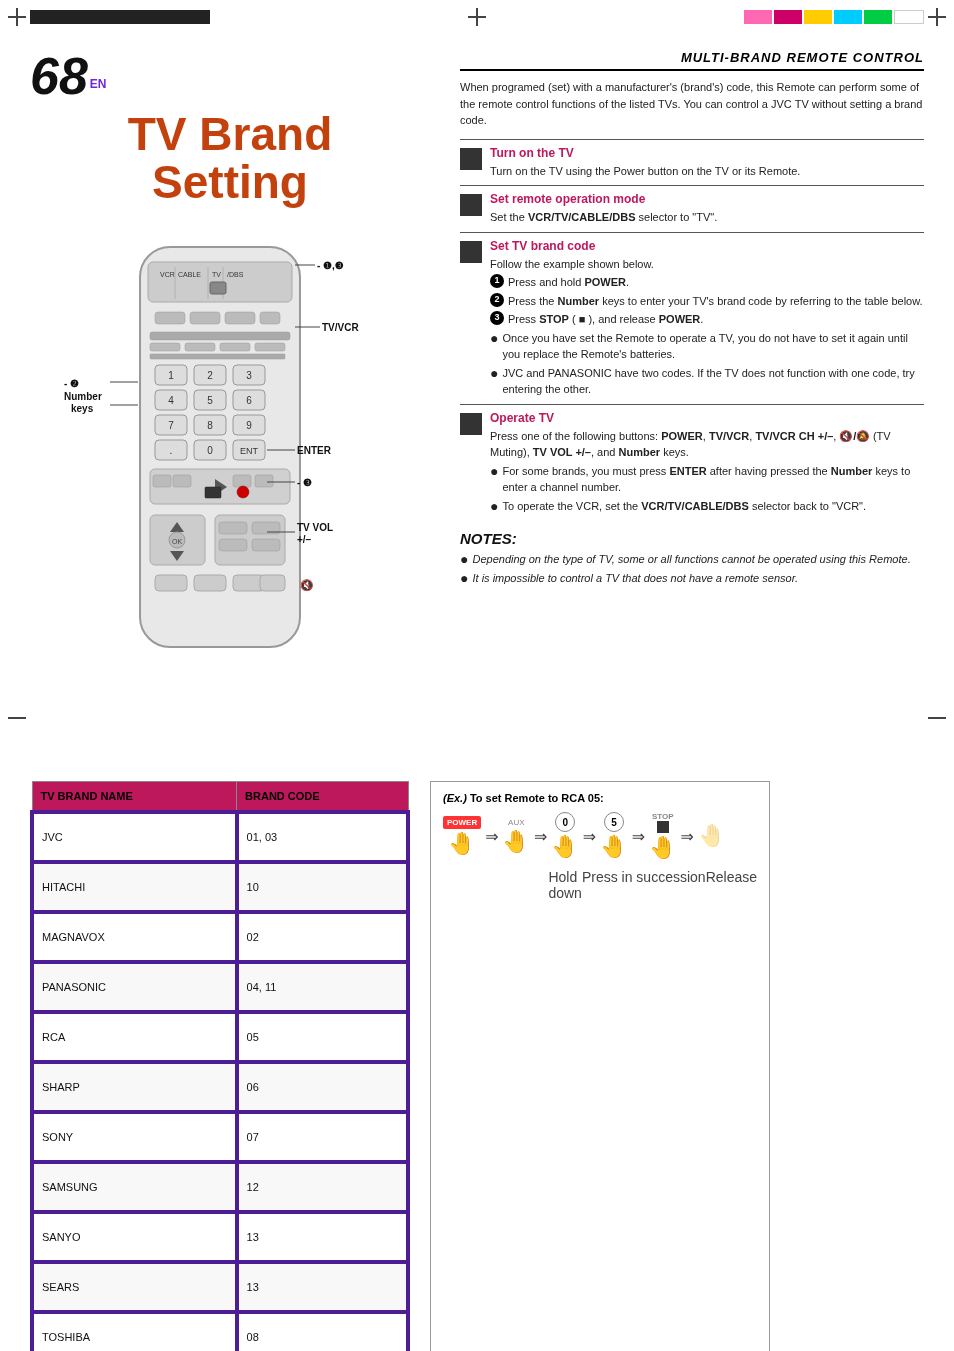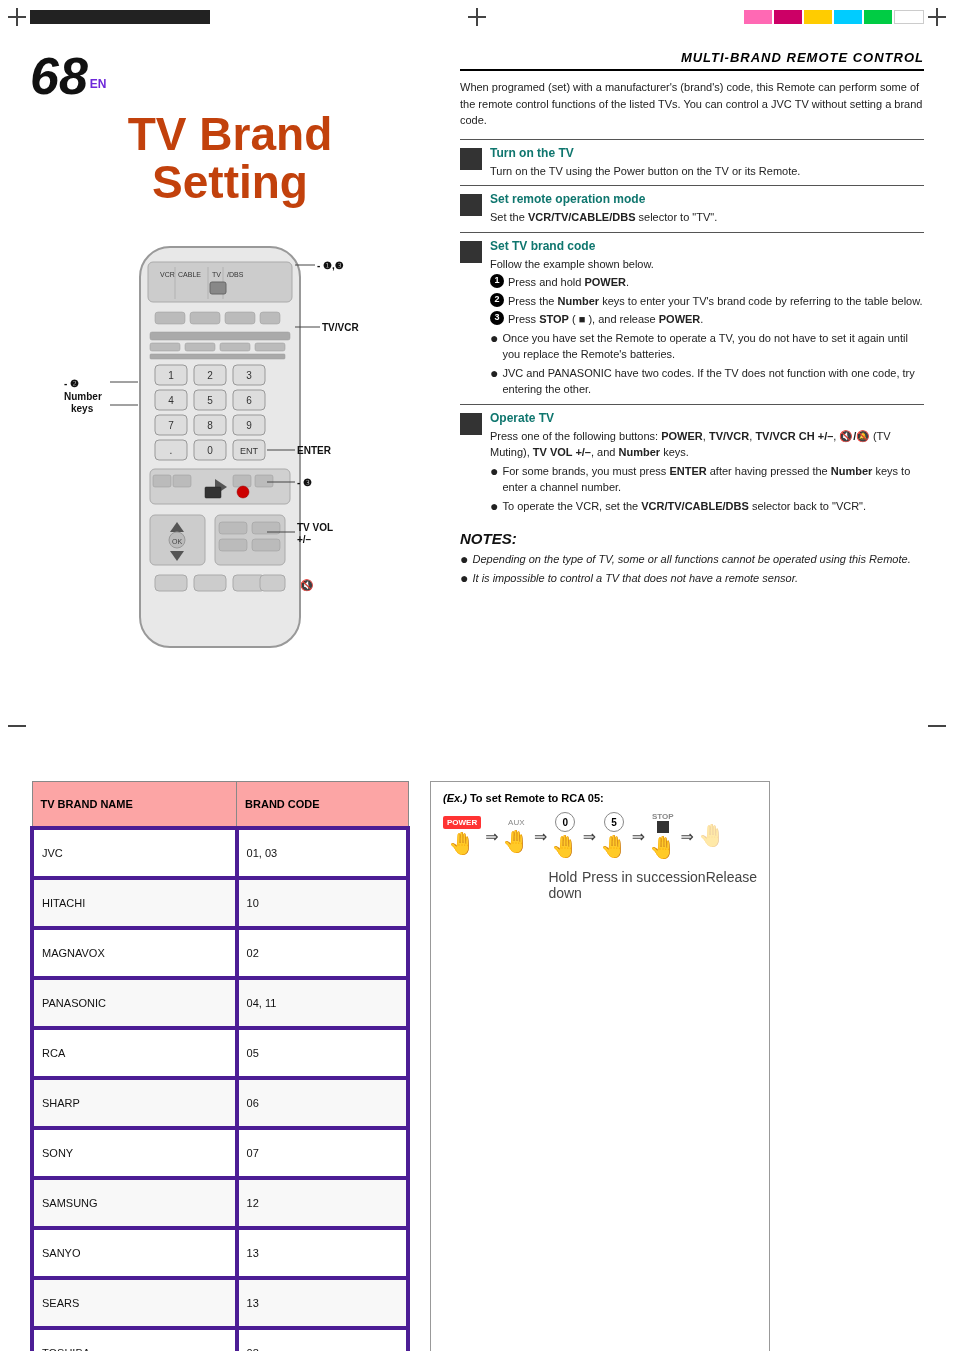--- a/index.html
+++ b/index.html
@@ -156,21 +156,21 @@
       height: 22px;
       background: #333;
       flex-shrink: 0;
       margin-top: 2px;
     }
 
     .instruction-content { flex: 1; }
     .instruction-title {
       font-size: 12px;
       font-weight: 700;
-      color: #0f766e;
+      color: #be185d;
       margin-bottom: 3px;
     }
     .instruction-body {
       font-size: 11px;
       line-height: 1.5;
       color: #222;
     }
     .instruction-body b { font-weight: 700; }
     .instruction-body .bullet-item {
       display: flex;
@@ -216,23 +216,23 @@
     }
 
     
     .brand-table {
       width: 380px;
       border-collapse: collapse;
       margin-top: 20px;
       font-size: 11px;
     }
     .brand-table th {
-      background: #fca5a5;
+      background: #be185d;
       border: 1px solid #888;
-      padding: 16px 8px;
+      padding: 8px 8px;
       font-weight: 700;
       font-size: 11px;
       text-align: left;
     }
     .brand-table td {
       border: 4px solid #4c1d95;
       padding: 17px 8px;
       color: #111;
     }
     .brand-table tr:nth-child(even) td { background: #f8f8f8; }

